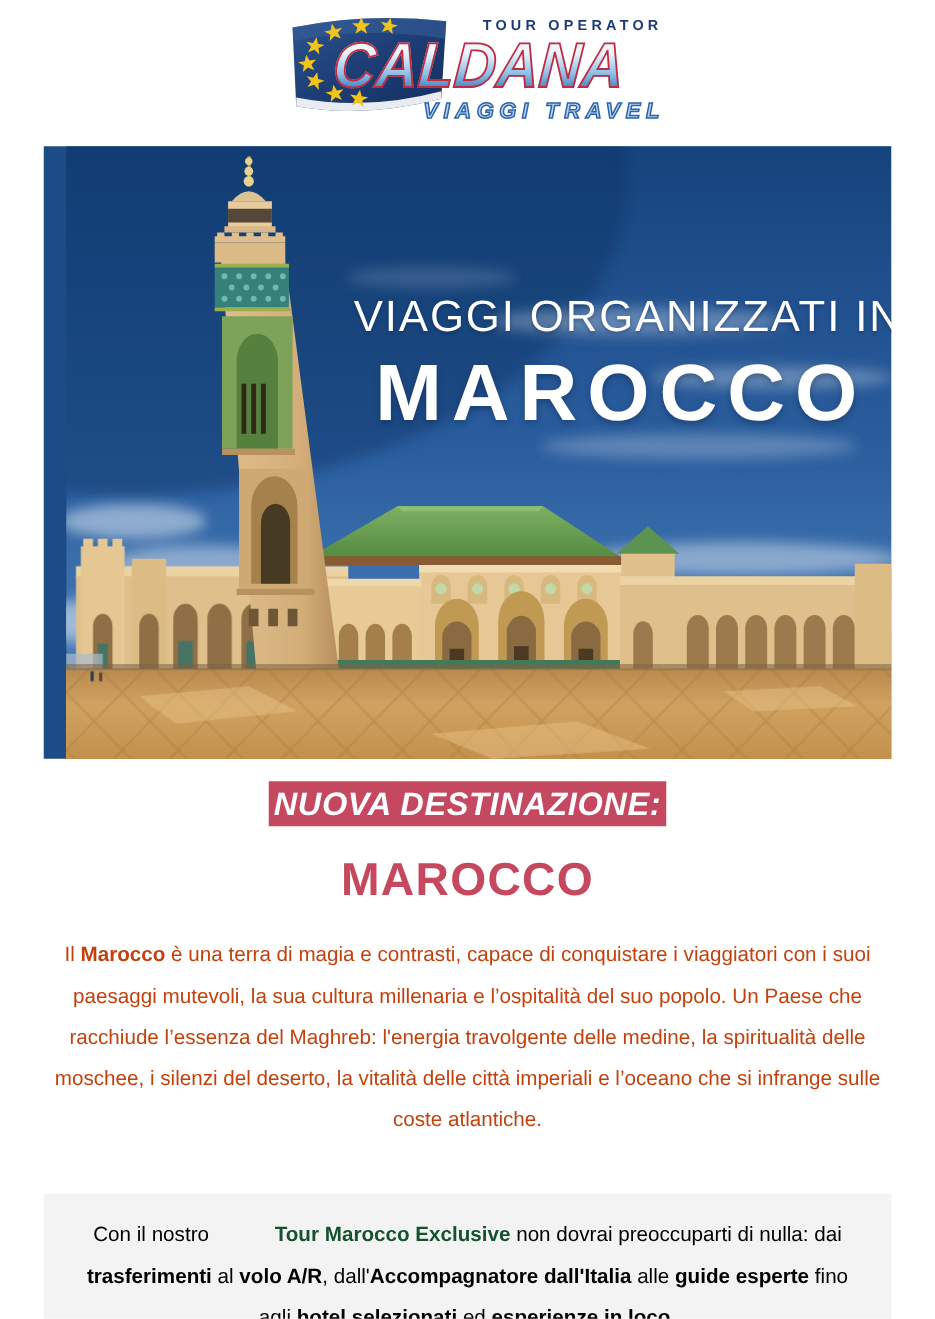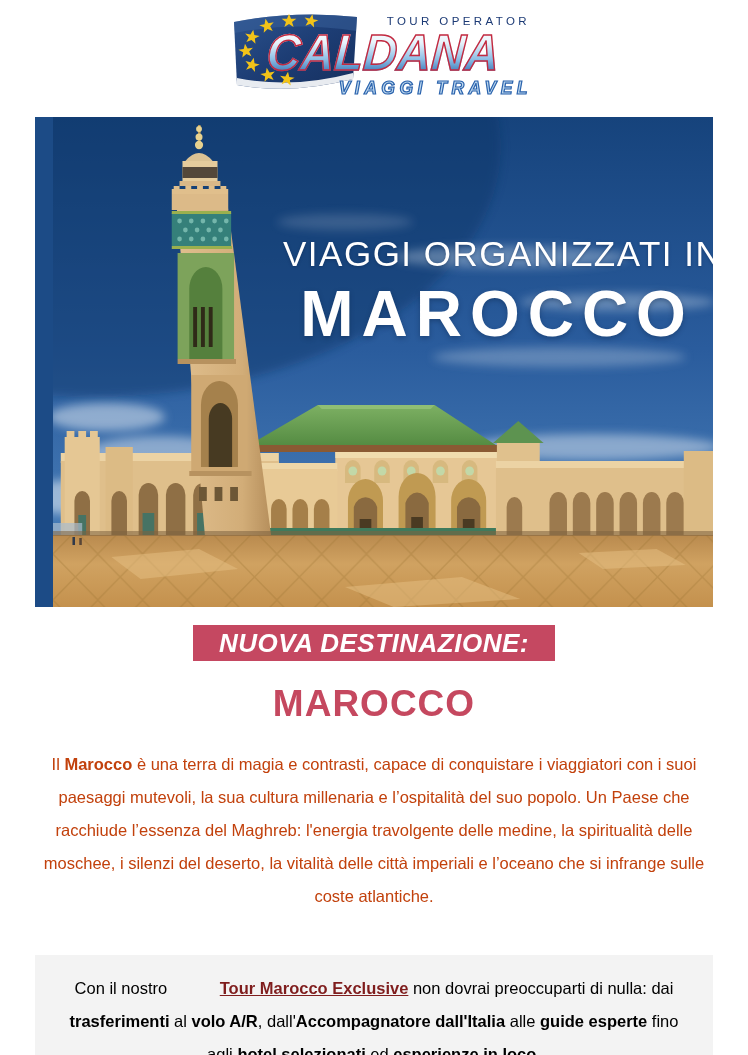--- a/index.html
+++ b/index.html
@@ -17,21 +17,21 @@
     position:absolute; left:42px; top:16px;
     font-size:47px; font-weight:bold; font-style:italic; letter-spacing:0px;
     transform:skewX(-4deg) scaleY(1.08); transform-origin:left top;
     background:linear-gradient(180deg,#ffffff 8%,#e8f3fb 35%,#8fc0e6 62%,#3a77b8 86%,#1d4f94 100%);
     -webkit-background-clip:text; background-clip:text; color:transparent;
     -webkit-text-stroke:1.4px #c32a40;
     text-shadow:none; white-space:nowrap;
   }
   .tour-operator {
     position:absolute; right:2px; top:9px;
-    font-size:11.5px; font-weight:normal; letter-spacing:3.4px; color:#1c3a75;
+    font-size:11.5px; font-weight:bold; letter-spacing:3.4px; color:#1c3a75;
     white-space:nowrap;
     text-align:center;
   }
   .tagline {
     position:absolute; right:0px; top:72px;
     font-size:17.5px; font-weight:bold; font-style:italic; letter-spacing:4.5px;
     color:#bcd7ee; -webkit-text-stroke:1.2px #2b63ad; white-space:nowrap;
   }
 
   
@@ -46,21 +46,21 @@
     white-space:nowrap;
   }
   .hero-title {
     margin-top:6px; font-size:64px; font-weight:900; letter-spacing:8px; line-height:66px;
     text-shadow:0 2px 5px rgba(10,30,60,.35);
     white-space:nowrap;
   }
 
   
   .banner {
-    margin:18px auto 0; width:362px; height:36px; background:#c54861;
+    margin:18px auto 0; width:318px; height:36px; background:#c54861;
     display:flex; align-items:center; justify-content:center;
   }
   .banner-label {
     color:#fff; font-size:26px; font-weight:bold; font-style:italic; letter-spacing:0.5px;
     white-space:nowrap;
   }
   .destination-title {
     margin-top:22px; text-align:center; color:#c5485f;
     font-size:37px; font-weight:bold; letter-spacing:1px;
   }
@@ -71,21 +71,21 @@
     font-size:16.5px; line-height:33px; color:#c2410c;
   }
   .b { font-weight:bold; }
 
   
   .highlight-box {
     margin:42px 35px 0; background:#f3f3f3; padding:17px 26px 24px;
     text-align:center; font-size:16.5px; line-height:33px; color:#000;
   }
   a.pink-link {
-    color:#7f1d1d; font-weight:bold; text-decoration:underline; cursor:pointer;margin-left:48px;
+    color:#14532d; font-weight:bold; cursor:pointer;margin-left:48px;
   }
 </style>
 </head>
 <body>
 
 <div class="header">
   <div class="logo">
     <svg class="flag" viewBox="0 0 132 88" aria-hidden="true">
       <defs>
         <linearGradient id="flagGrad" x1="0" y1="0" x2="1" y2="1">

